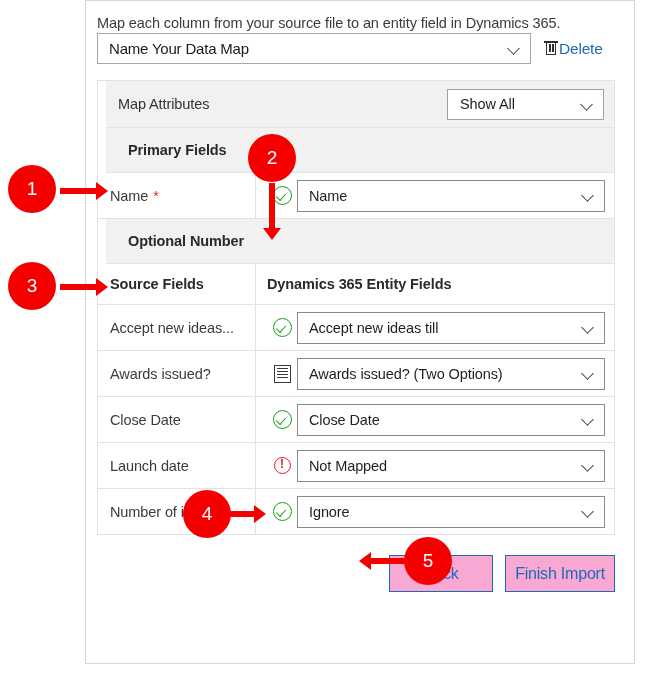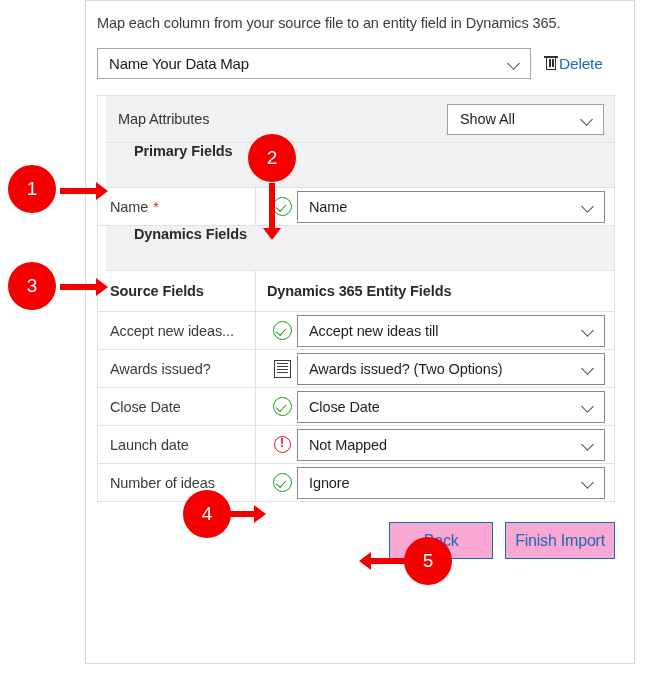--- a/index.html
+++ b/index.html
@@ -39,21 +39,20 @@
     color: #3b3b3b;
     line-height: 20px;
     letter-spacing: -0.1px;
     white-space: nowrap;
   }
 
   
   .map-name-row {
     display: flex;
     align-items: center;
-    margin-top: 15px;
   }
   .map-name-select {
     width: 434px;
     height: 31px;
     box-sizing: border-box;
     border: 1px solid #a6a6a6;
     background: #ffffff;
     display: flex;
     align-items: center;
     padding: 0 9px 0 11px;
@@ -177,22 +176,22 @@
   }
   .showall-select .sel-text {
     font-size: 14.5px;
     color: #1f1f1f;
     letter-spacing: -0.1px;
     flex: 1;
   }
 
   .section-row {
     height: 45px;
-    align-items: flex-start;
-    padding-left: 28px;
+    align-items: center;
+    padding-left: 22px;
   }
   .section-label {
     font-size: 14.5px;
     color: #2a2a2a;
     font-weight: bold;
     letter-spacing: -0.1px;
   }
 
   .colhead-row { height: 41px; align-items: center; }
   .col-source {
@@ -212,21 +211,21 @@
     letter-spacing: -0.1px;
   }
   .col-target {
     flex: 1;
     box-sizing: border-box;
     padding-left: 11px;
     display: flex;
     align-items: center;
   }
 
-  .field-row { height: 38px; align-items: center; }
+  .field-row { height: 46px; align-items: center; }
   .field-row .col-source { border-right: 1px solid #e2e2e2; }
   .src-label {
     font-size: 14.5px;
     color: #3b3b3b;
     letter-spacing: -0.1px;
     white-space: nowrap;
   }
   .req-star {
     color: #e01b1b;
     font-size: 14px;
@@ -433,21 +432,21 @@
             <span class="ico-ok"></span>
           </span>
           <div class="field-select">
             <span class="sel-text">Name</span>
             <span class="chev thin"></span>
           </div>
         </div>
       </div>
 
       <div class="trow shaded section-row">
-        <span class="section-label">Dynamics Fields</span>
+        <span class="section-label">Optional Number</span>
       </div>
 
       <div class="trow white colhead-row">
         <div class="col-source">
           <span class="col-head-label">Source Fields</span>
         </div>
         <div class="col-target">
           <span class="col-head-label">Dynamics 365 Entity Fields</span>
         </div>
       </div>

